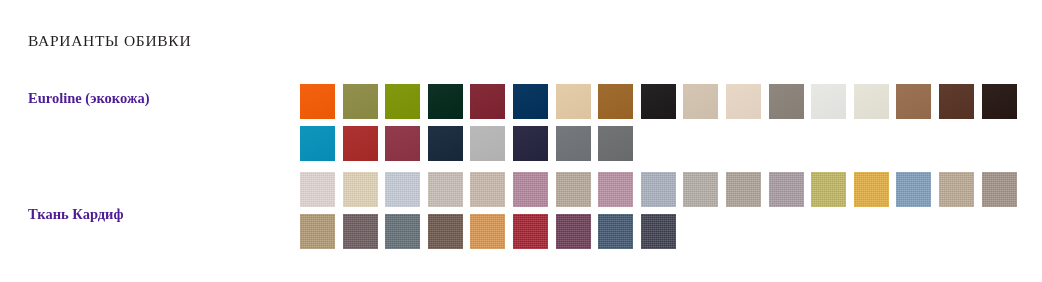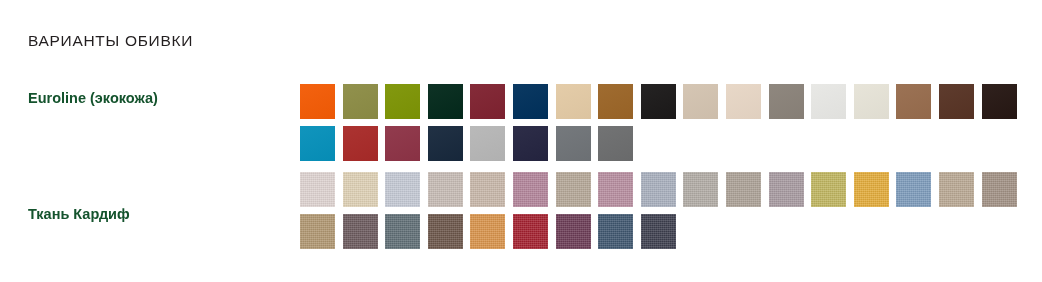--- a/index.html
+++ b/index.html
@@ -12,20 +12,21 @@
     height: 282px;
     overflow: hidden;
     font-family: "Liberation Sans", "DejaVu Sans", sans-serif;
     color: #231f20;
     position: relative;
   }
   .page {
     position: relative;
     width: 884px;
     height: 282px;
+    font-family: Liberation Serif, serif;
   }
   .section-title {
     position: absolute;
     left: 28px;
     top: 32px;
     font-size: 15.5px;
     letter-spacing: 0.7px;
     font-weight: 400;
     color: #231f20;
     white-space: nowrap;
@@ -36,21 +37,21 @@
     right: 0;
   }
   .group-euroline { top: 84px; }
   .group-cardiff  { top: 172px; }
 
   .group-label {
     position: absolute;
     left: 28px;
     font-size: 14.5px;
     font-weight: 700;
-    color: #14532d;
+    color: #4c1d95;
     white-space: nowrap;
   }
   .group-euroline .group-label { top: 6px; }
   .group-cardiff  .group-label { top: 6px; margin-top: 28px; }
 
   .swatch-grid {
     position: absolute;
     left: 300px;
     top: 0;
   }

